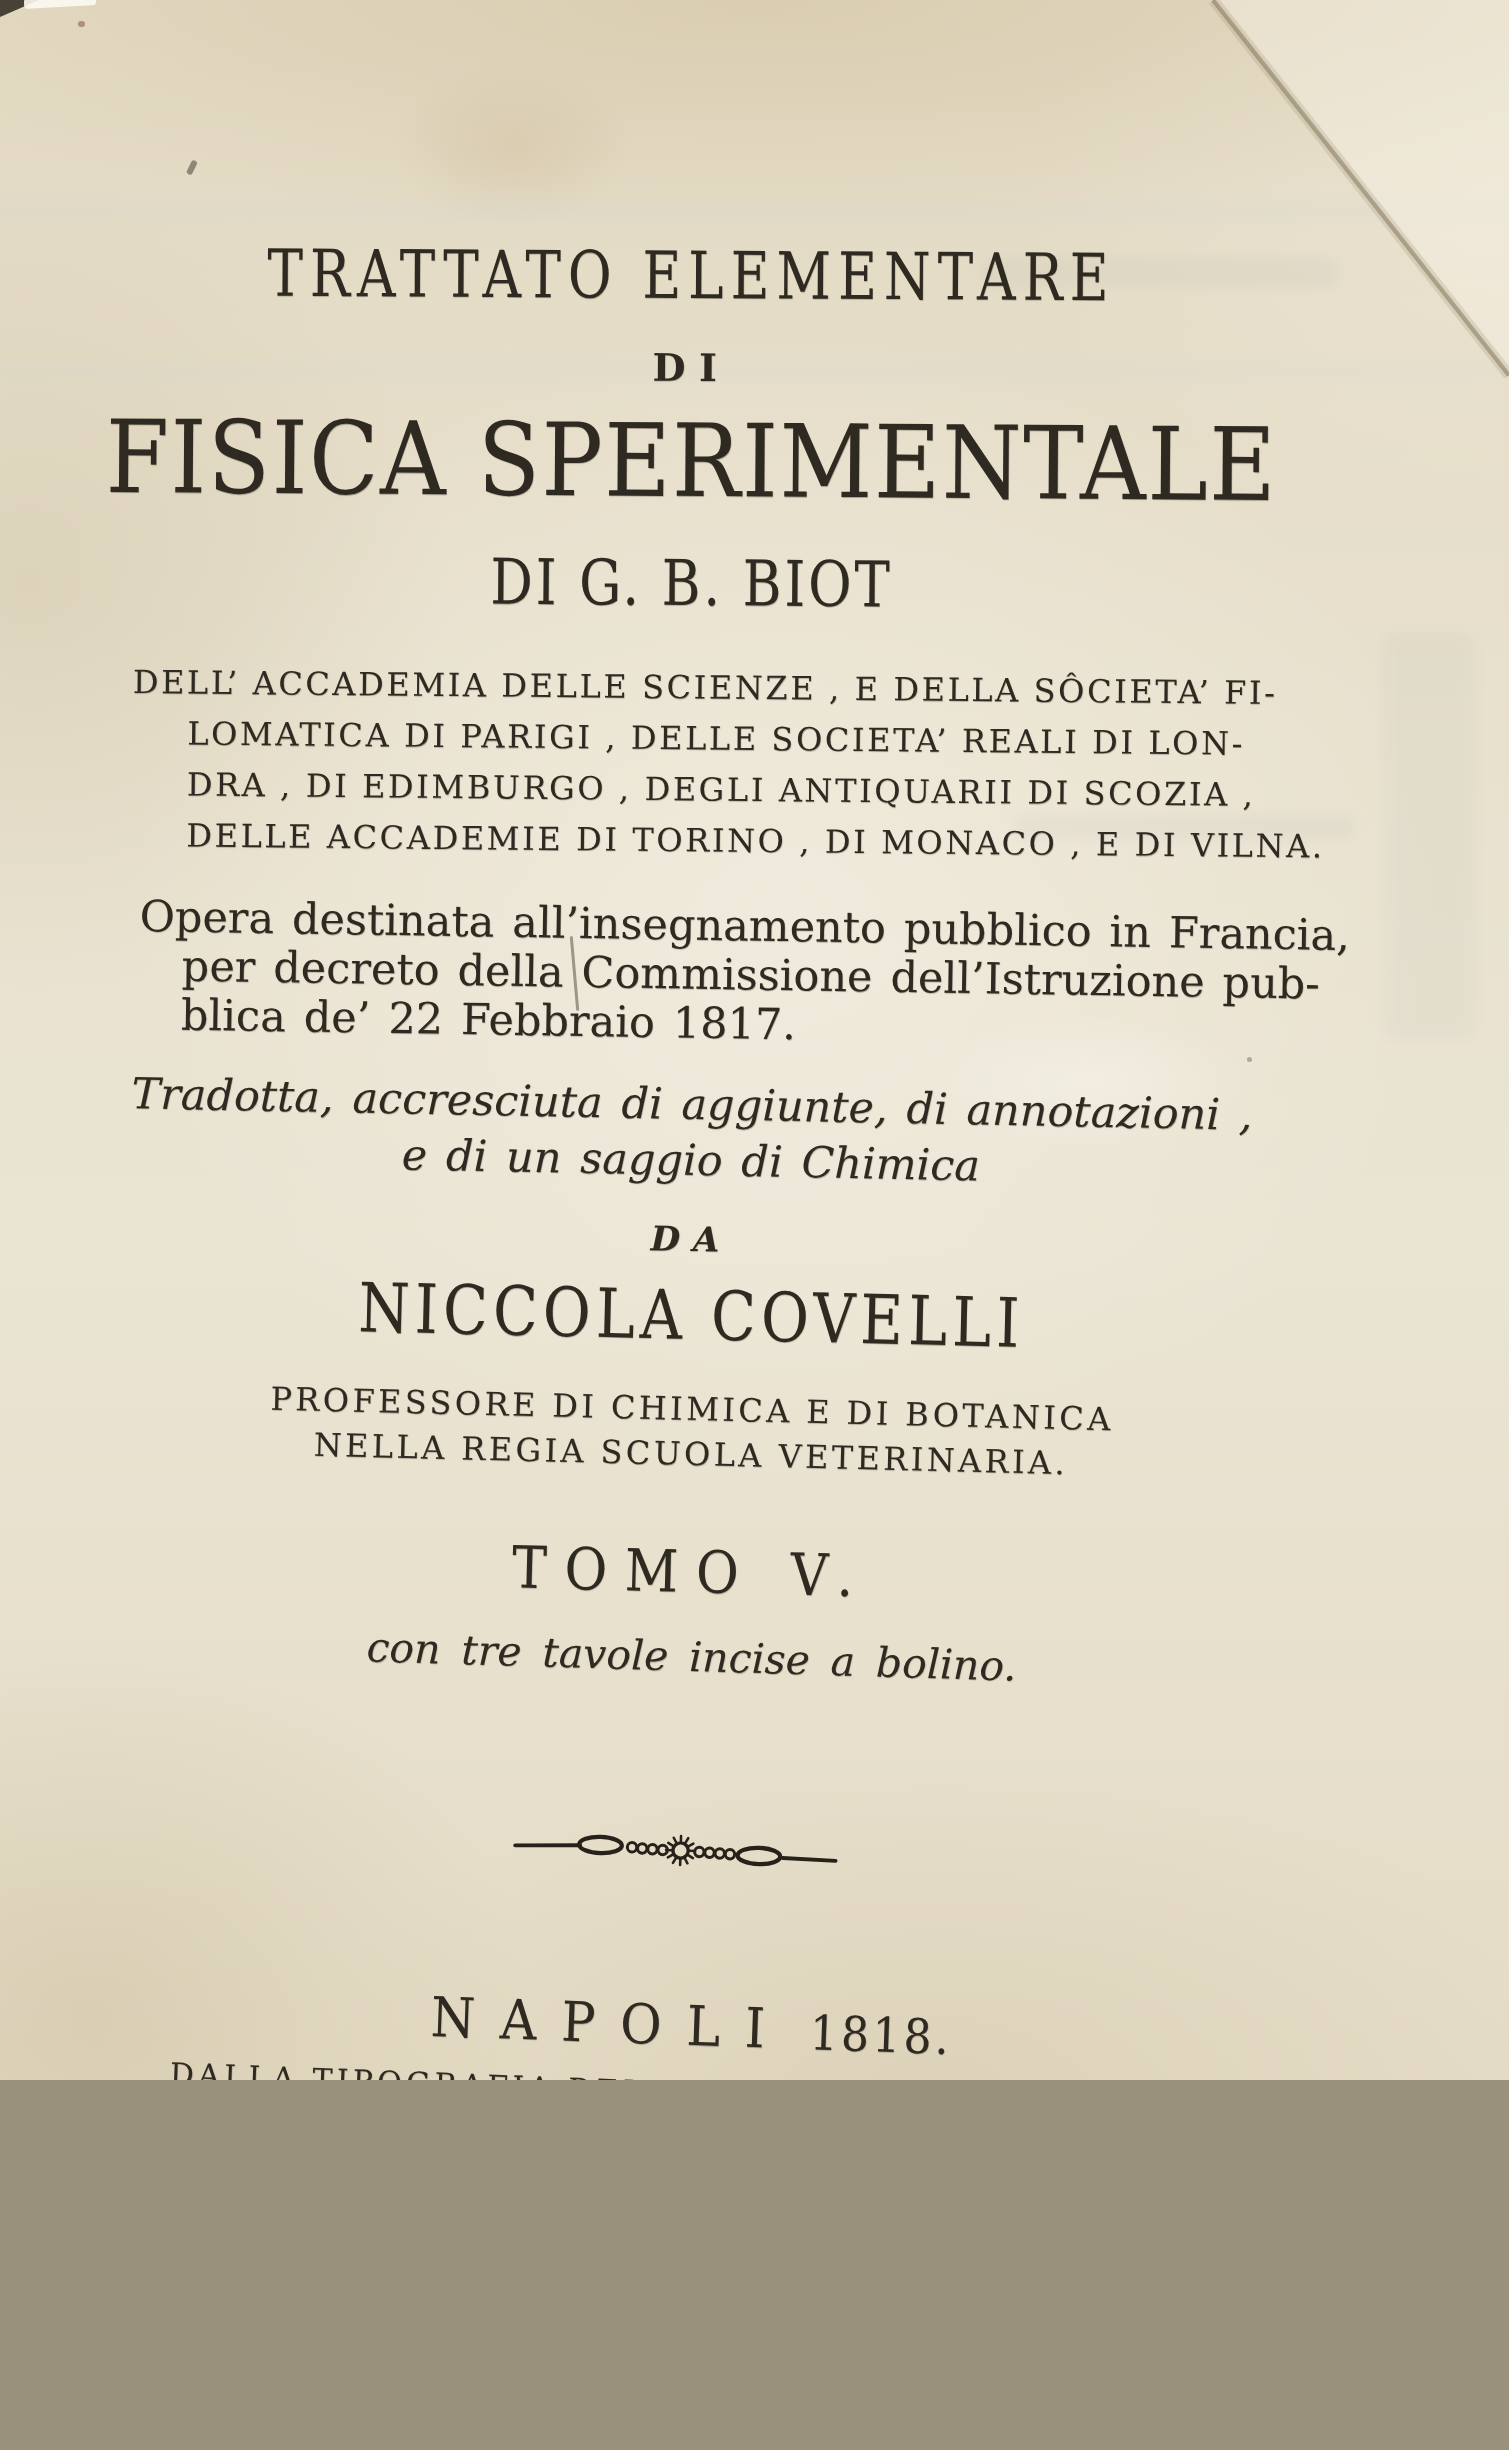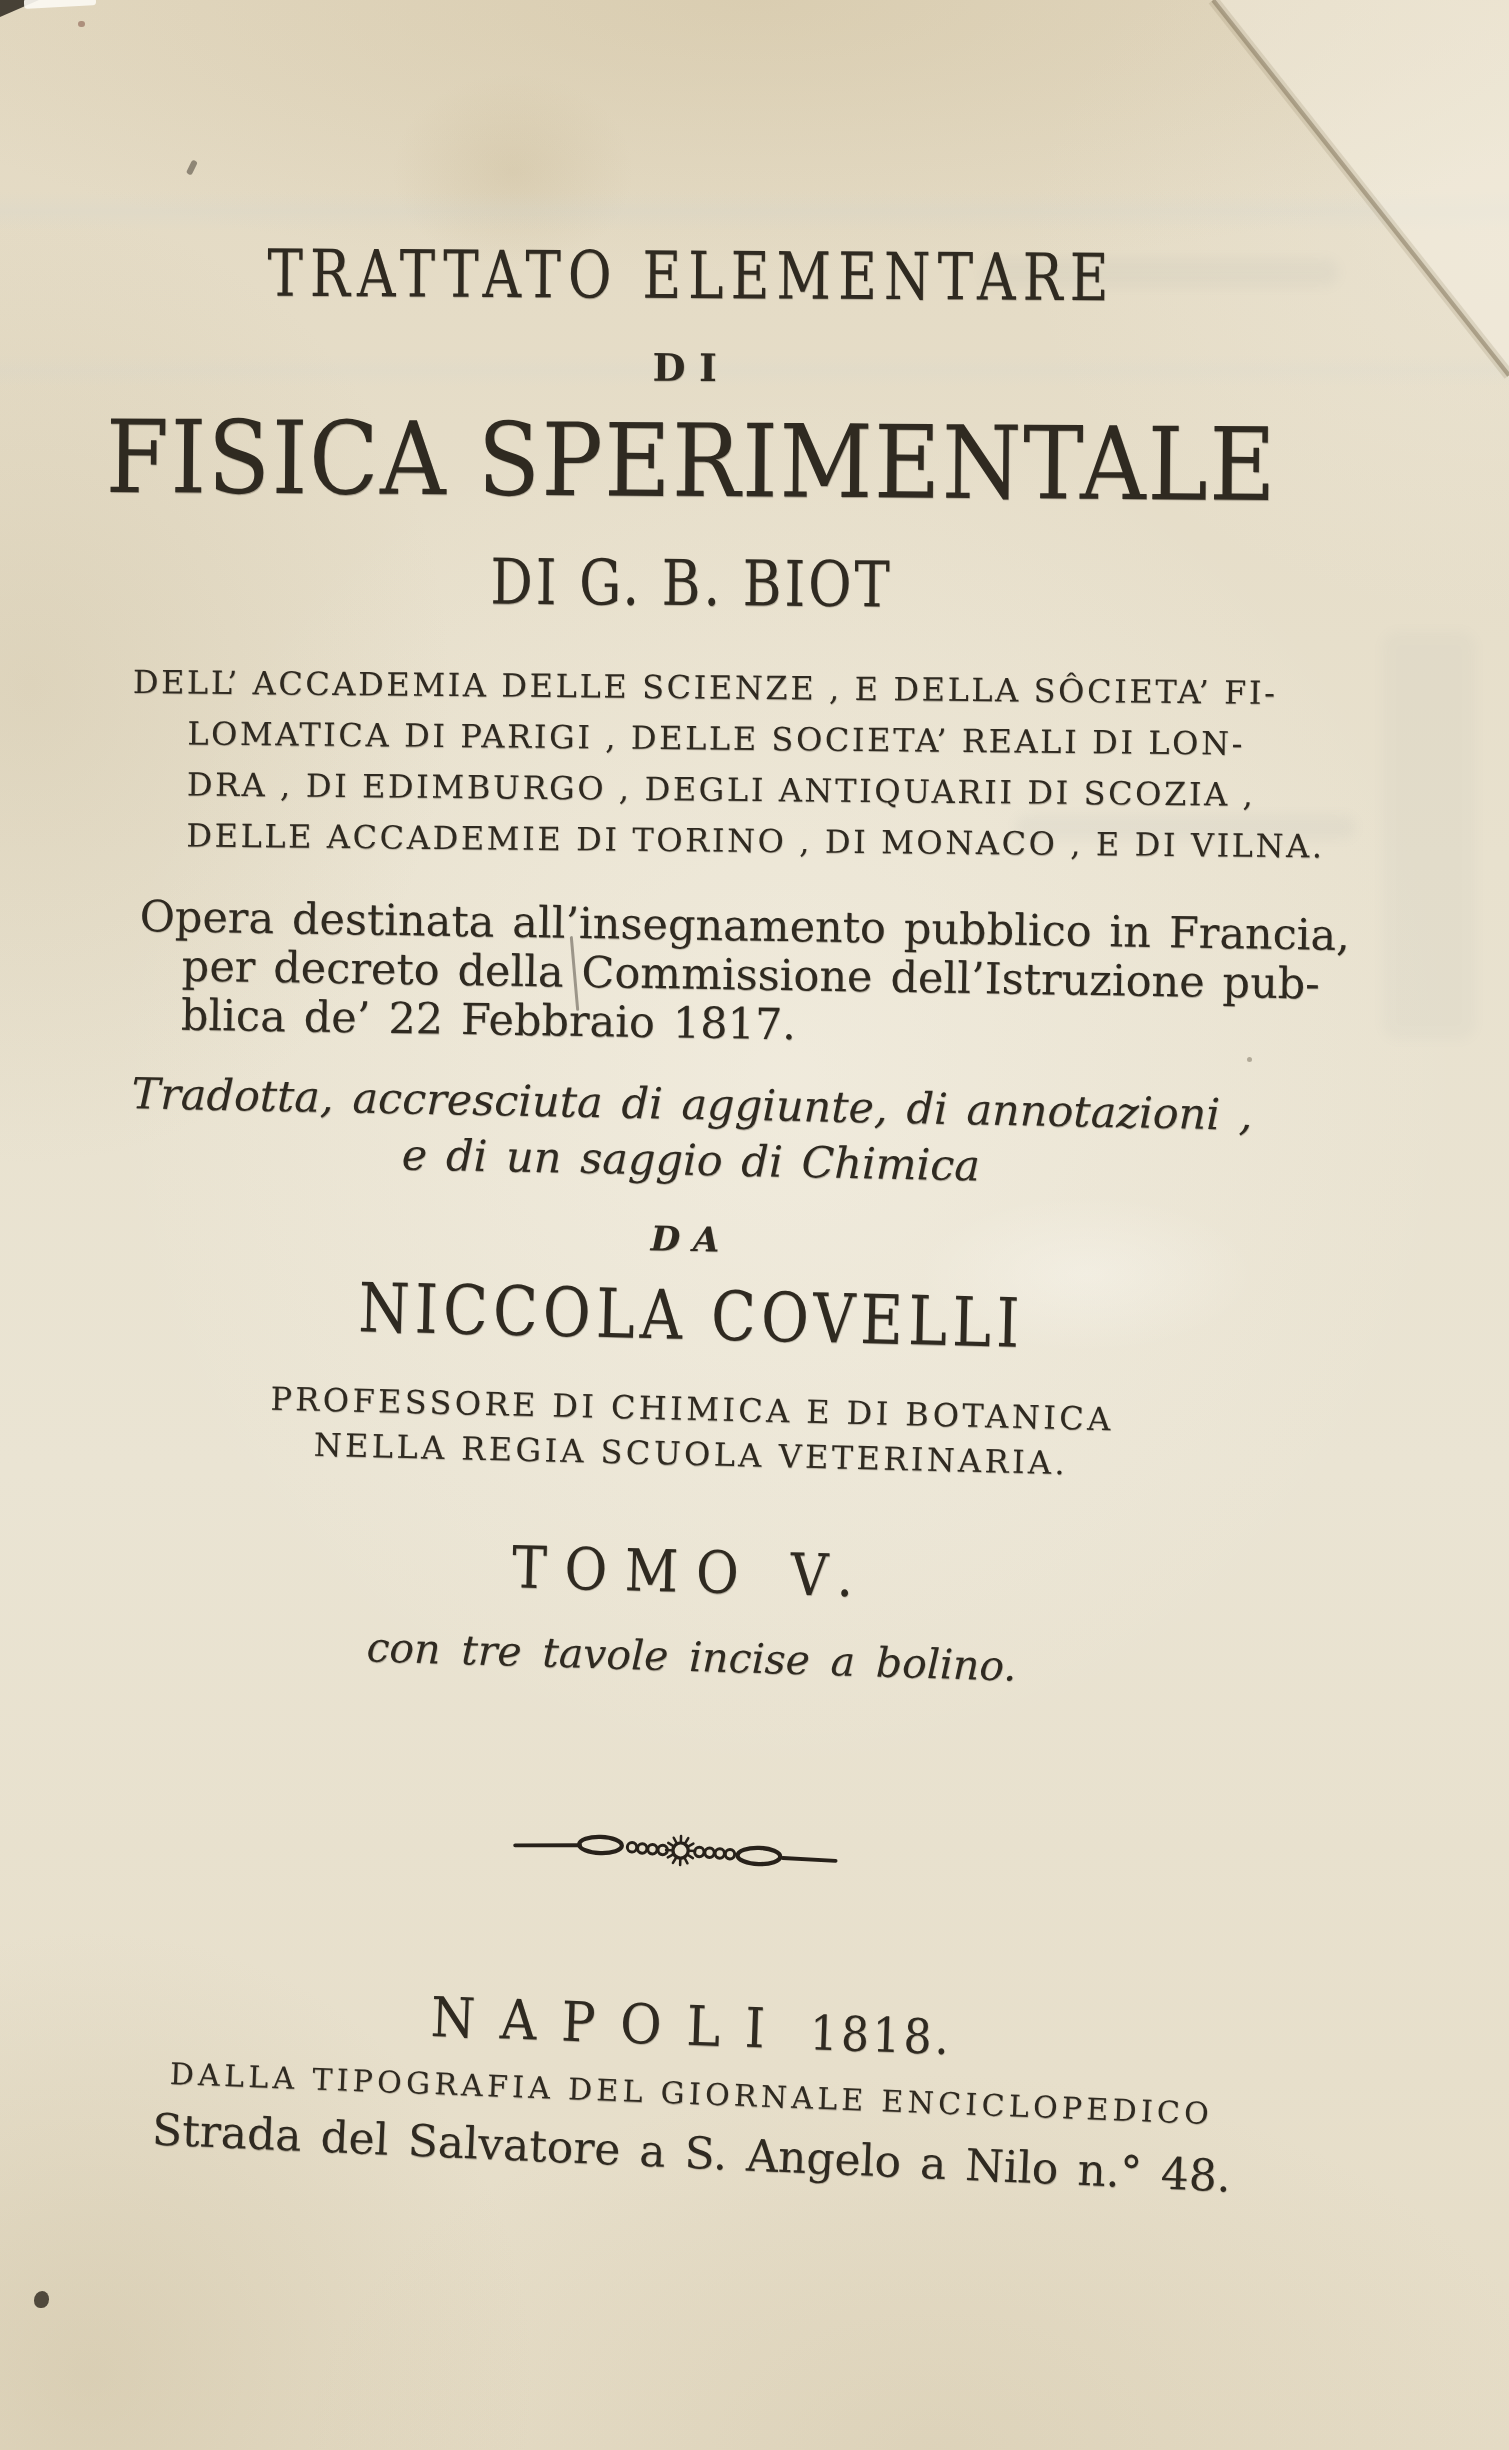--- a/index.html
+++ b/index.html
@@ -1,18 +1,18 @@
 <!DOCTYPE html>
 <html style="font-size:13.6px"><head>
 <meta charset="utf-8">
 <style>
   html,body{margin:0;padding:0;background:#9a917c;}
   .page{
     position:relative;
-    width:1509px;height:2450px;
+    width:1509px;height:2080px;
     overflow:hidden;
     font-family:"DejaVu Serif","Liberation Serif",serif;
     color:#2f2a21;
     background-color:#e7dfcb;
     background-image:
       radial-gradient(90% 16% at 50% 0%,   rgba(196,178,138,.30), transparent 70%),
       radial-gradient(40% 28% at 2% 28%,   rgba(186,169,131,.22), transparent 70%),
       radial-gradient(46% 22% at 100% 10%, rgba(238,232,216,.50), transparent 70%),
       radial-gradient(60% 38% at 52% 44%,  rgba(251,248,240,.38), transparent 75%),
       radial-gradient(42% 26% at 6% 97%,   rgba(189,174,137,.30), transparent 70%),

